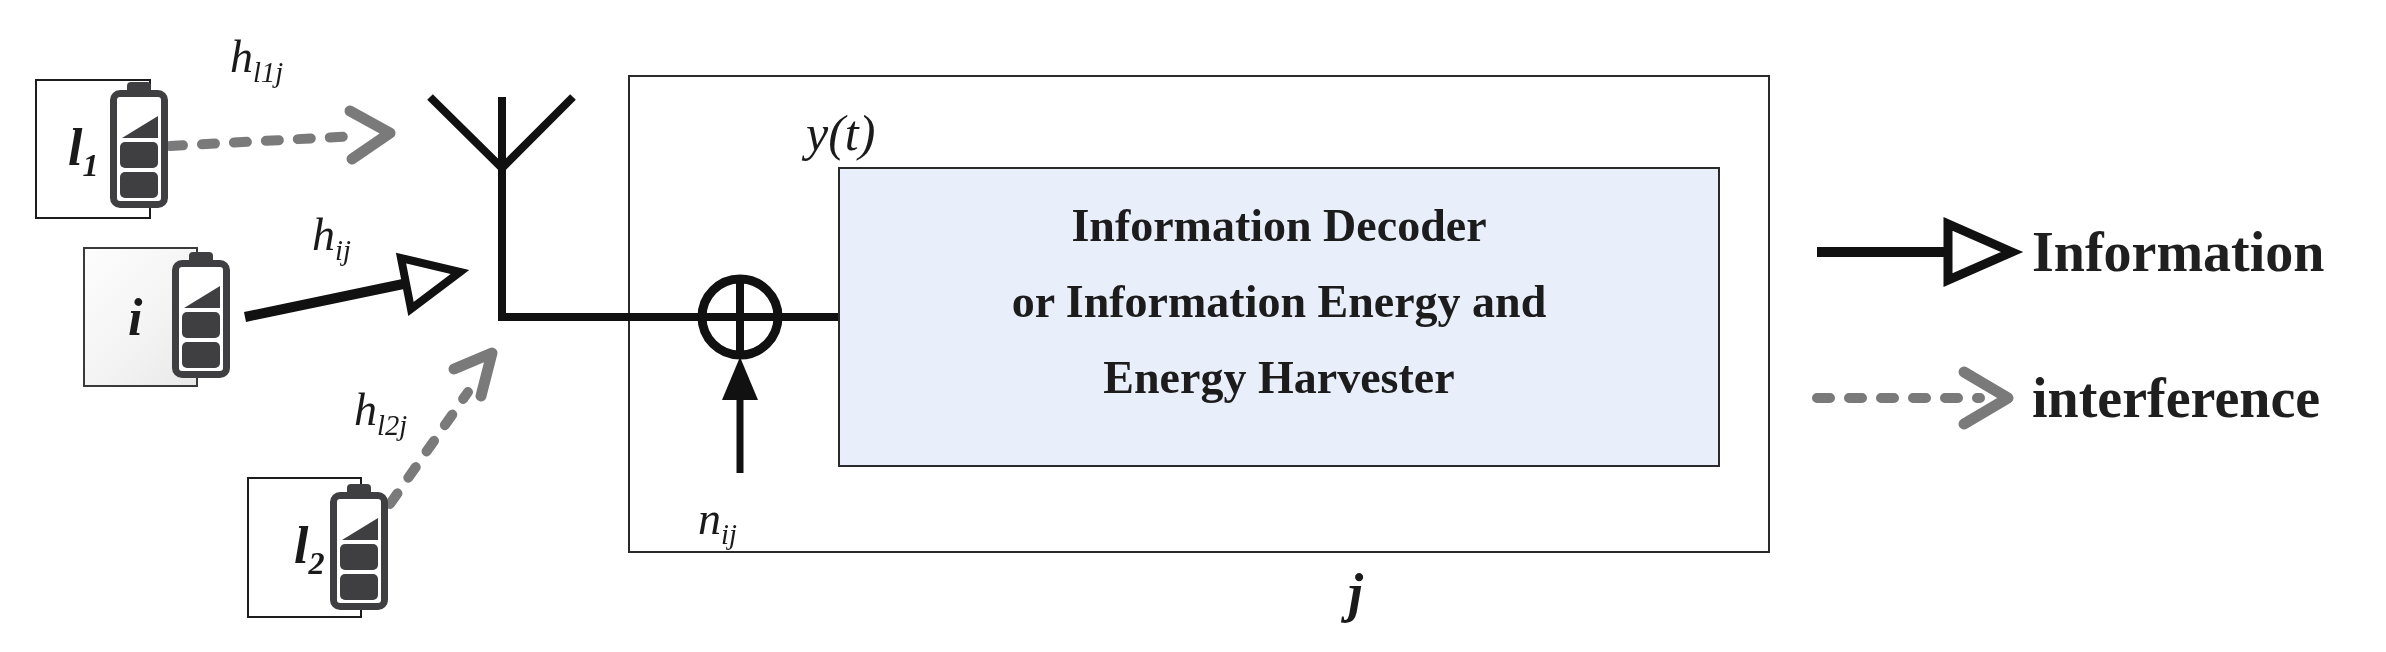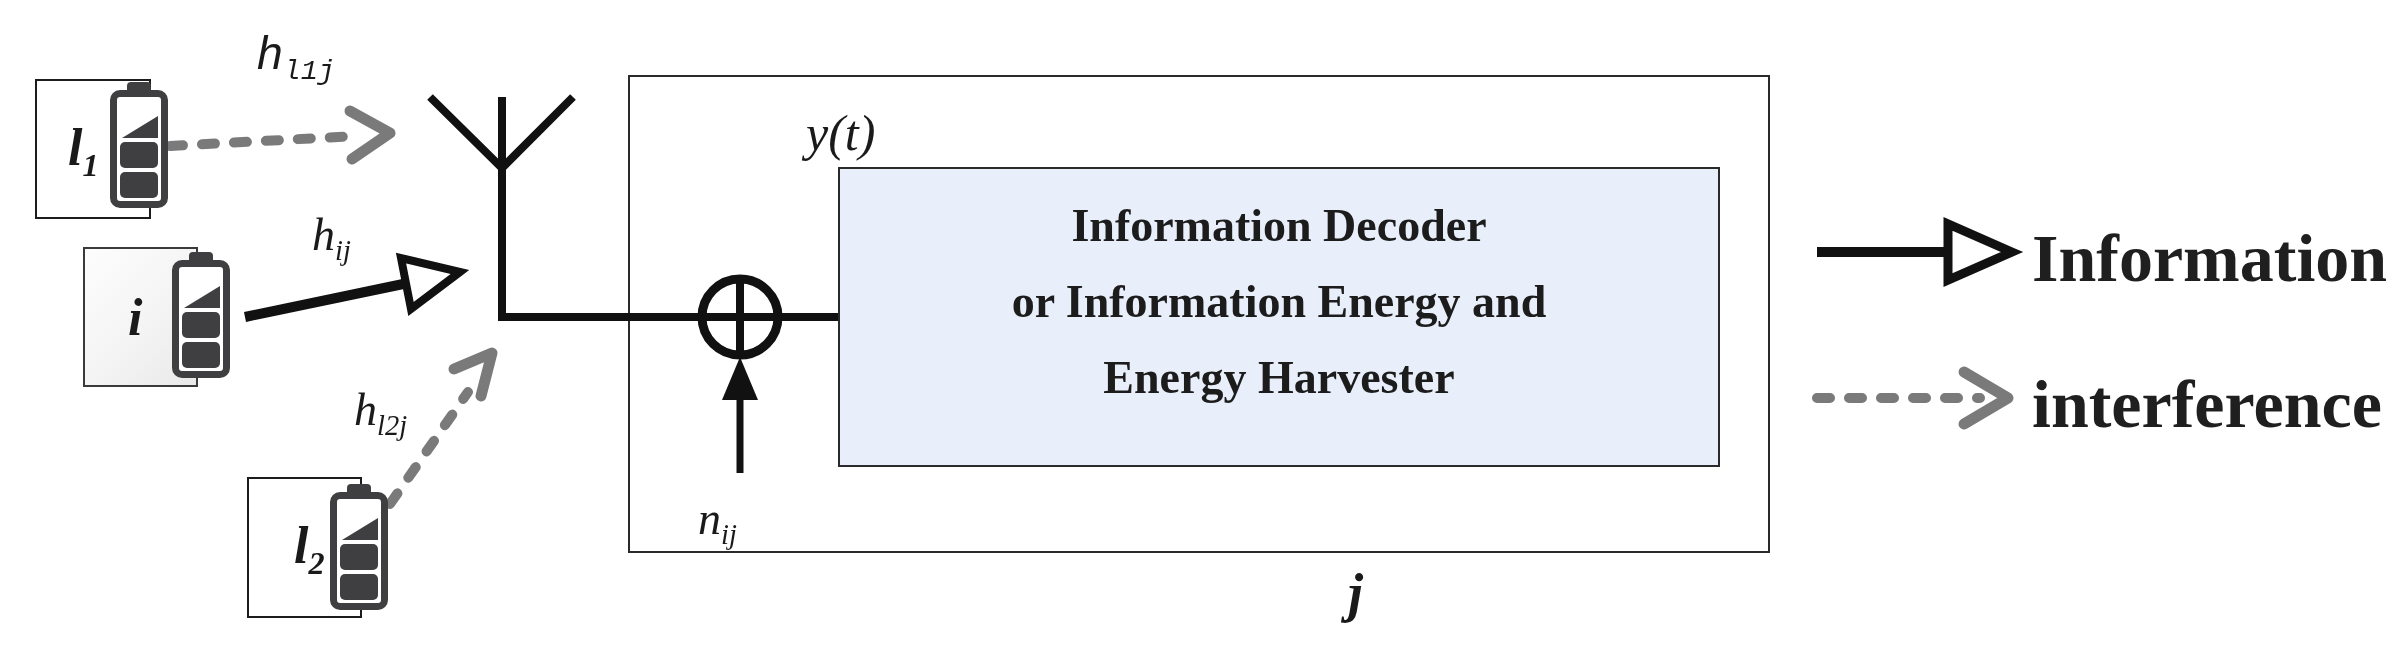--- a/index.html
+++ b/index.html
@@ -50,21 +50,21 @@
     border-bottom:22px solid #3f3f41;
   }
 
   
   .lbl{position:absolute;white-space:nowrap;}
   .node-lbl{font-weight:bold;font-style:italic;font-size:52px;line-height:1;}
   .math-lbl{font-style:italic;font-size:46px;line-height:1;}
   .sub{font-size:0.62em;vertical-align:-0.35em;}
   .yt-lbl{font-style:italic;font-size:50px;line-height:1;}
   .j-lbl{font-weight:bold;font-style:italic;font-size:54px;line-height:1;}
-  .legend-lbl{font-weight:bold;font-size:68px;line-height:1;color:#1f1f1f;text-align:center;}
+  .legend-lbl{font-weight:bold;font-size:56px;line-height:1;color:#1f1f1f;text-align:center;}
 
   
   .receiver-box{
     position:absolute;left:628px;top:75px;width:1142px;height:478px;
     background:#ffffff;border:2px solid #2a2a2a;box-sizing:border-box;
   }
   .decoder-box{
     position:absolute;left:838px;top:167px;width:882px;height:300px;
     background:#e9effa;border:2px solid #2a2a2a;box-sizing:border-box;
     display:flex;flex-direction:column;align-items:center;justify-content:center;
@@ -153,21 +153,21 @@
     <div class="battery-seg seg-mid"></div>
     <div class="battery-seg seg-bottom"></div>
   </div>
 
   <div class="lbl node-lbl" style="left:68px;top:122px;"><span>l</span><span class="sub">1</span></div>
 
   <div class="lbl node-lbl" style="left:128px;top:292px;"><span>i</span></div>
 
   <div class="lbl node-lbl" style="left:294px;top:520px;"><span>l</span><span class="sub">2</span></div>
 
-  <div class="lbl math-lbl" style="left:256px;top:34px;font-family:Liberation Mono, monospace;"><span>h</span><span class="sub">l1j</span></div>
+  <div class="lbl math-lbl" style="left:230px;top:34px;"><span>h</span><span class="sub">l1j</span></div>
 
   <div class="lbl math-lbl" style="left:312px;top:212px;"><span>h</span><span class="sub">ij</span></div>
 
   <div class="lbl math-lbl" style="left:354px;top:387px;"><span>h</span><span class="sub">l2j</span></div>
 
   <div class="lbl yt-lbl" style="left:806px;top:108px;">y(t)</div>
 
   <div class="lbl math-lbl" style="left:698px;top:496px;"><span>n</span><span class="sub">ij</span></div>
 
   <div class="lbl j-lbl" style="left:1348px;top:566px;">j</div>

